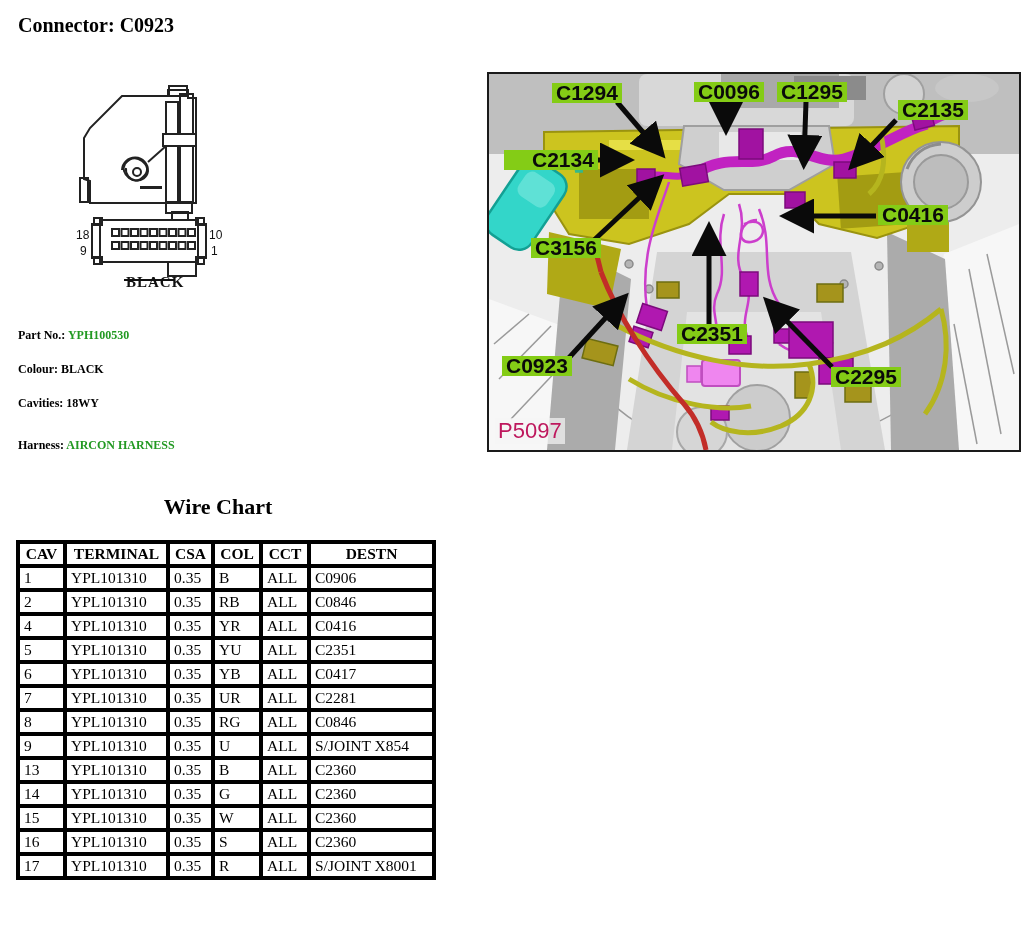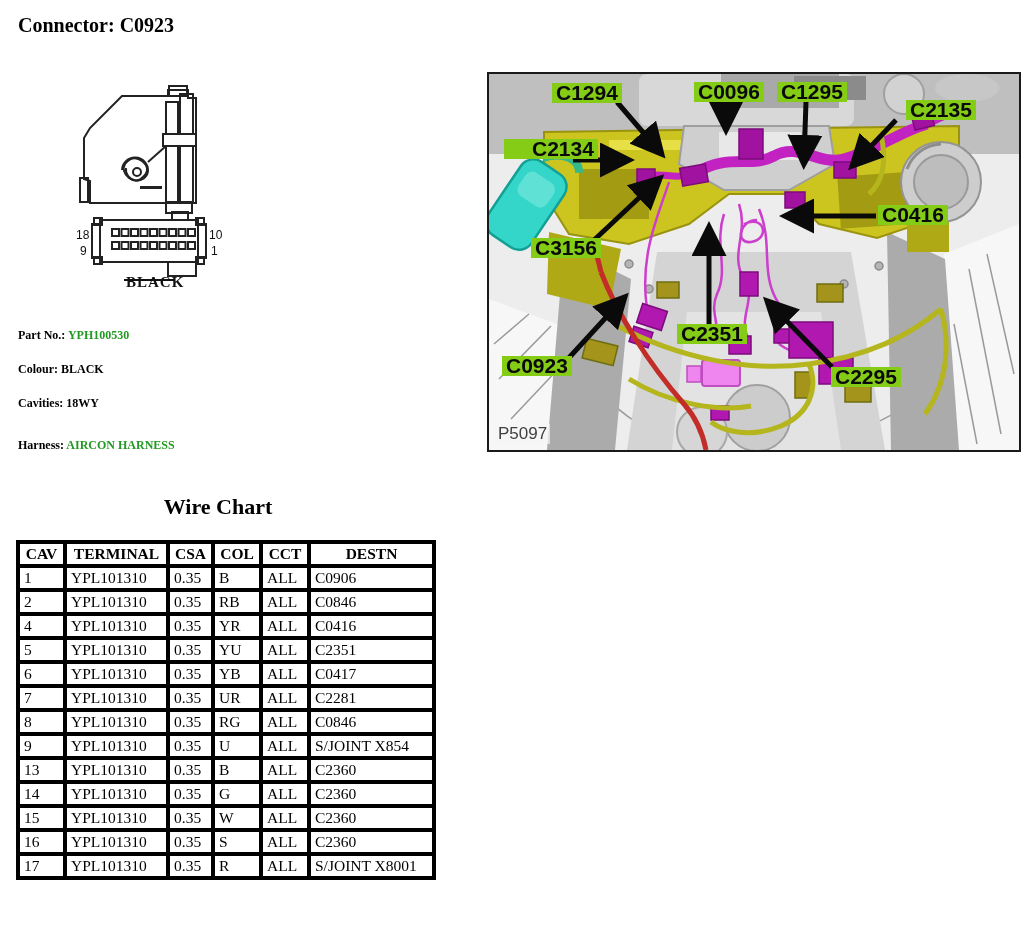--- a/index.html
+++ b/index.html
@@ -43,22 +43,22 @@
     font-weight: bold;
     font-size: 21px;
     line-height: 20px;
     padding: 0 4px;
     white-space: nowrap;
   }
   .figure-id {
     position: absolute;
     left: 6px; bottom: 6px;
     font-family: "Liberation Sans", sans-serif;
-    font-size: 17px;
-    color: #404040;
+    font-size: 22px;
+    color: #be185d;
     background: rgba(245,245,245,0.7);
     padding: 0 3px;
   }
   
   .wire-title {
     position: absolute;
     left: 16px; top: 494px; width: 404px;
     text-align: center;
     font-size: 22px;
     font-weight: bold;
@@ -302,22 +302,22 @@
         <path d="M 103,168 L 168,107"></path>
         <path d="M 220,250 L 220,157"></path>
         <path d="M 77,287 L 133,226"></path>
         <path d="M 343,293 L 281,230"></path>
       </g>
     </svg>
     <div class="callout-layer">
         <div class="callout" style="left: 63px; top: 9px;">C1294</div>
         <div class="callout" style="left: 205px; top: 8px;">C0096</div>
         <div class="callout" style="left: 288px; top: 8px;">C1295</div>
-        <div class="callout" style="left: 409px; top: 26px; margin-left: 8px;">C2135</div>
-        <div class="callout" style="left: 15px; top: 65px; padding-left: 28px;">C2134</div>
+        <div class="callout" style="left: 409px; top: 26px;">C2135</div>
+        <div class="callout" style="left: 15px; top: 76px; padding-left: 28px;">C2134</div>
         <div class="callout" style="left: 389px; top: 131px;">C0416</div>
         <div class="callout" style="left: 42px; top: 164px;">C3156</div>
         <div class="callout" style="left: 188px; top: 250px;">C2351</div>
         <div class="callout" style="left: 13px; top: 282px;">C0923</div>
         <div class="callout" style="left: 342px; top: 293px;">C2295</div>
       </div>
     <div class="figure-id">P5097</div>
   </div>
 
   <div class="wire-title">Wire Chart</div>

